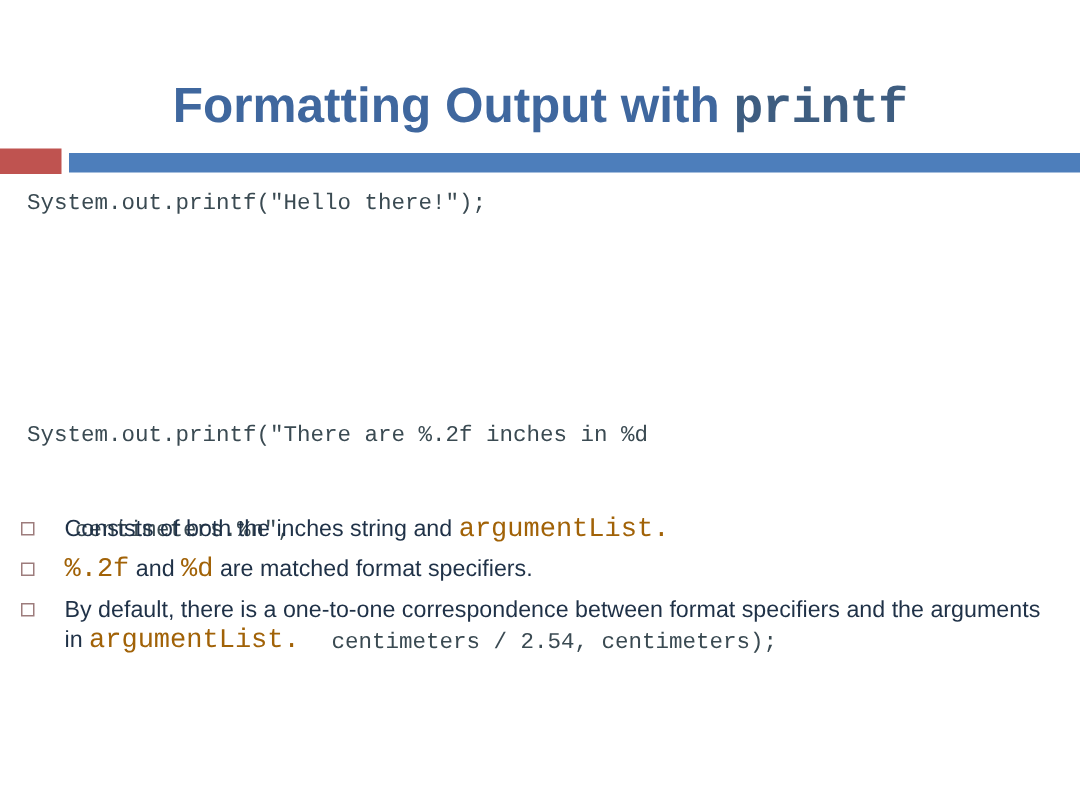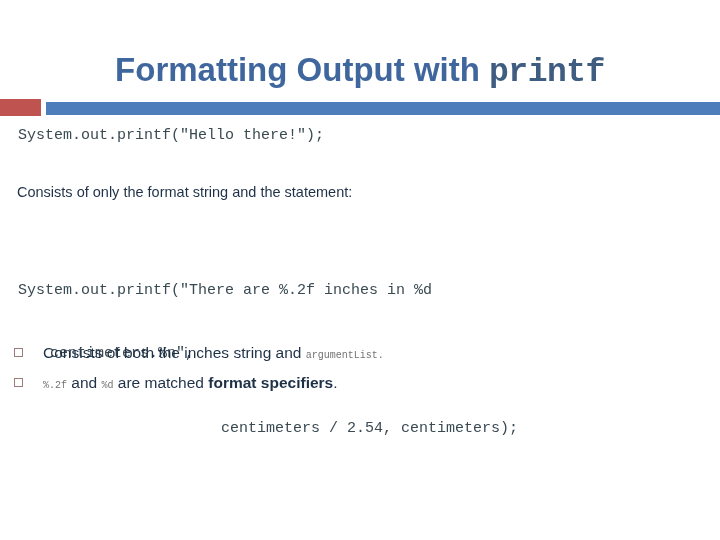--- a/index.html
+++ b/index.html
@@ -126,25 +126,25 @@
   }
   .bullet-text {
     flex: 1 1 auto;
     font-family: "Liberation Sans", sans-serif;
     color: #1f3147;
     font-size: 15.5px;
     line-height: 20px;
   }
   .bullet-text .mono {
     font-family: "Liberation Mono", "DejaVu Sans Mono", monospace;
-    color: #737373;
-    font-size: 10px;
+    color: #a16207;
+    font-size: 18px;
   }
   .bullet-text .bold {
-    font-weight: bold;
+    font-weight: normal;
   }
 
   
   .page-number {
     position: absolute;
     right: 20px;
     bottom: 12px;
     font-family: "Liberation Sans", sans-serif;
     font-size: 13px;
     color: #1a1a1a;
@@ -157,36 +157,39 @@
 
   <h1 class="title"><span>Formatting Output with </span><span class="mono">printf</span></h1>
 
   <div class="bar-red"></div>
   <div class="bar-blue"></div>
 
   <div class="content">
 
     <div class="code code-line-1">System.out.printf("Hello there!");</div>
 
-    <div class="body-text statement-text">Consists of only the format string and the statement:</div>
 
     <div class="code code-block">
       <div class="ln1">System.out.printf("There are %.2f inches in %d</div>
       <div class="ln2">centimeters.%n",</div>
       <div class="ln3">centimeters / 2.54, centimeters);</div>
     </div>
 
     <ul class="bullets" style="list-style:none;margin:0;padding:0;">
       <li class="bullet-row">
         <span class="bullet-marker"></span>
         <span class="bullet-text"><span>Consists of both the inches string and </span><span class="mono">argumentList.</span></span>
       </li>
       <li class="bullet-row">
         <span class="bullet-marker"></span>
         <span class="bullet-text"><span class="mono">%.2f</span><span> and </span><span class="mono">%d</span><span> are matched </span><span class="bold">format specifiers</span><span>.</span></span>
       </li>
+      <li class="bullet-row">
+        <span class="bullet-marker"></span>
+        <span class="bullet-text"><span>By default, there is a one-to-one correspondence between format specifiers and the arguments in </span><span class="mono">argumentList.</span></span>
+      </li>
     </ul>
 
   </div>
 
   <div class="page-number">6</div>
 
 </div>
 
 </body></html>

